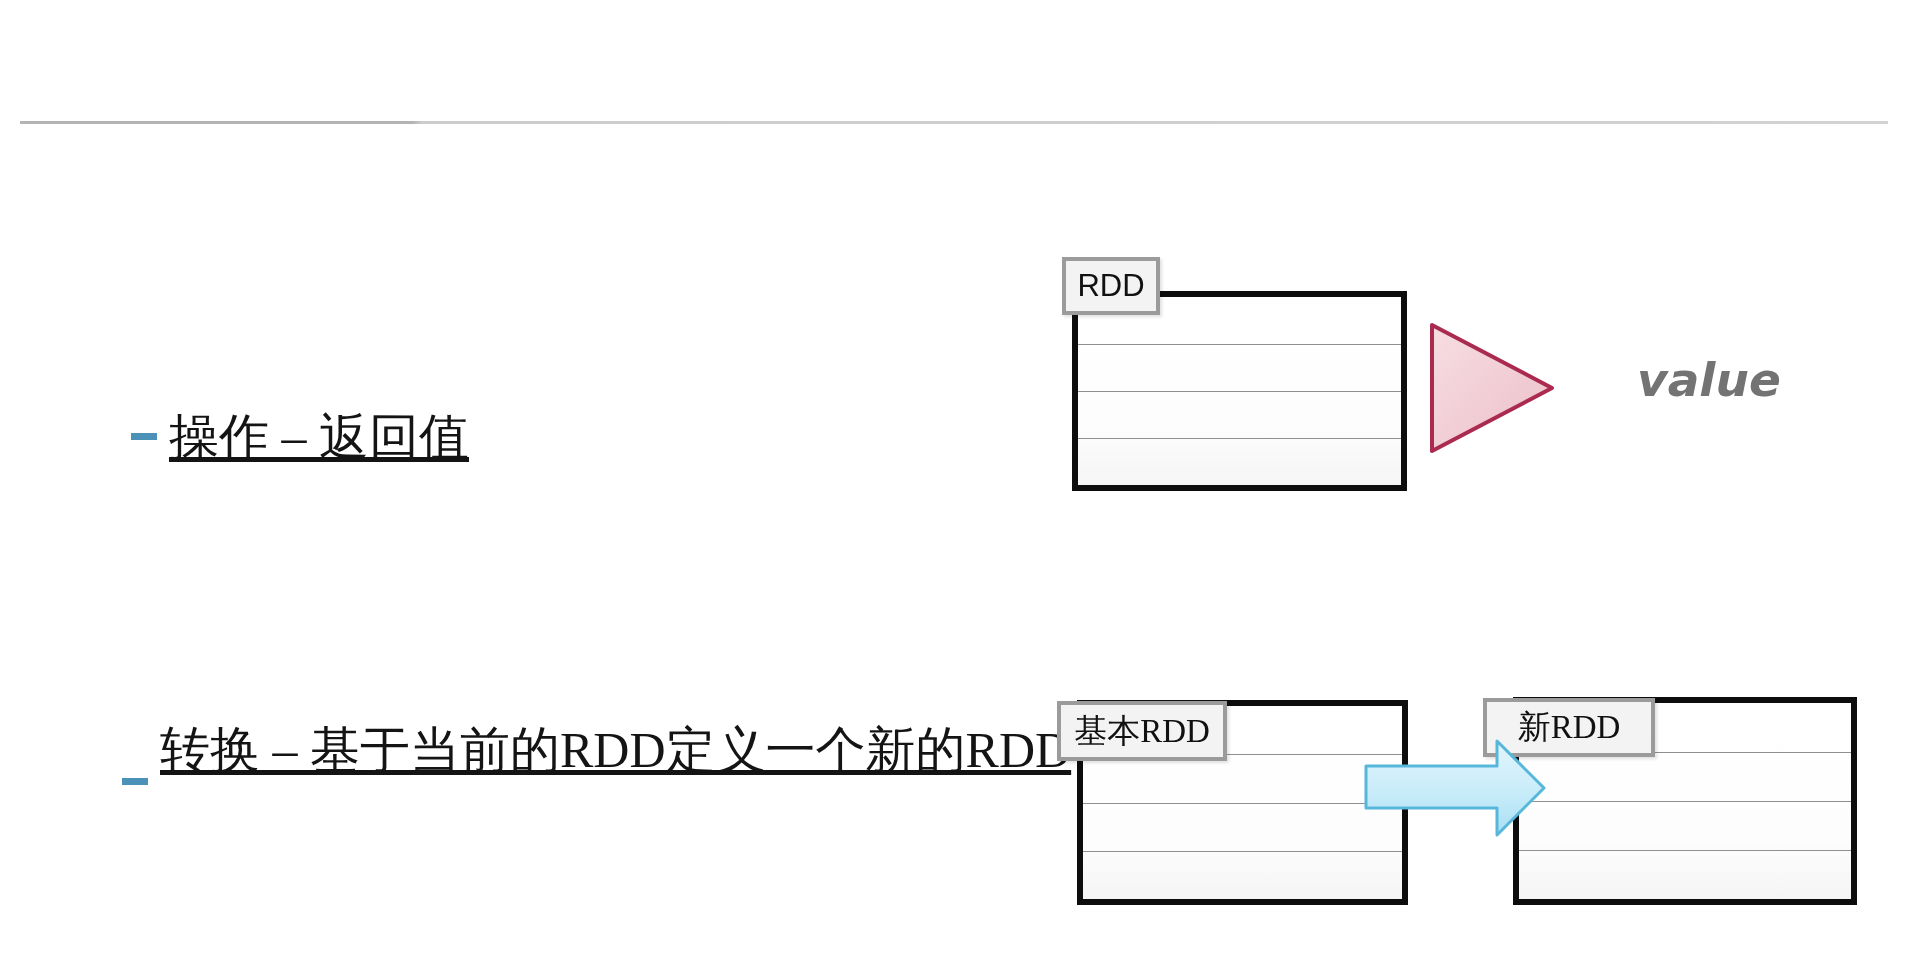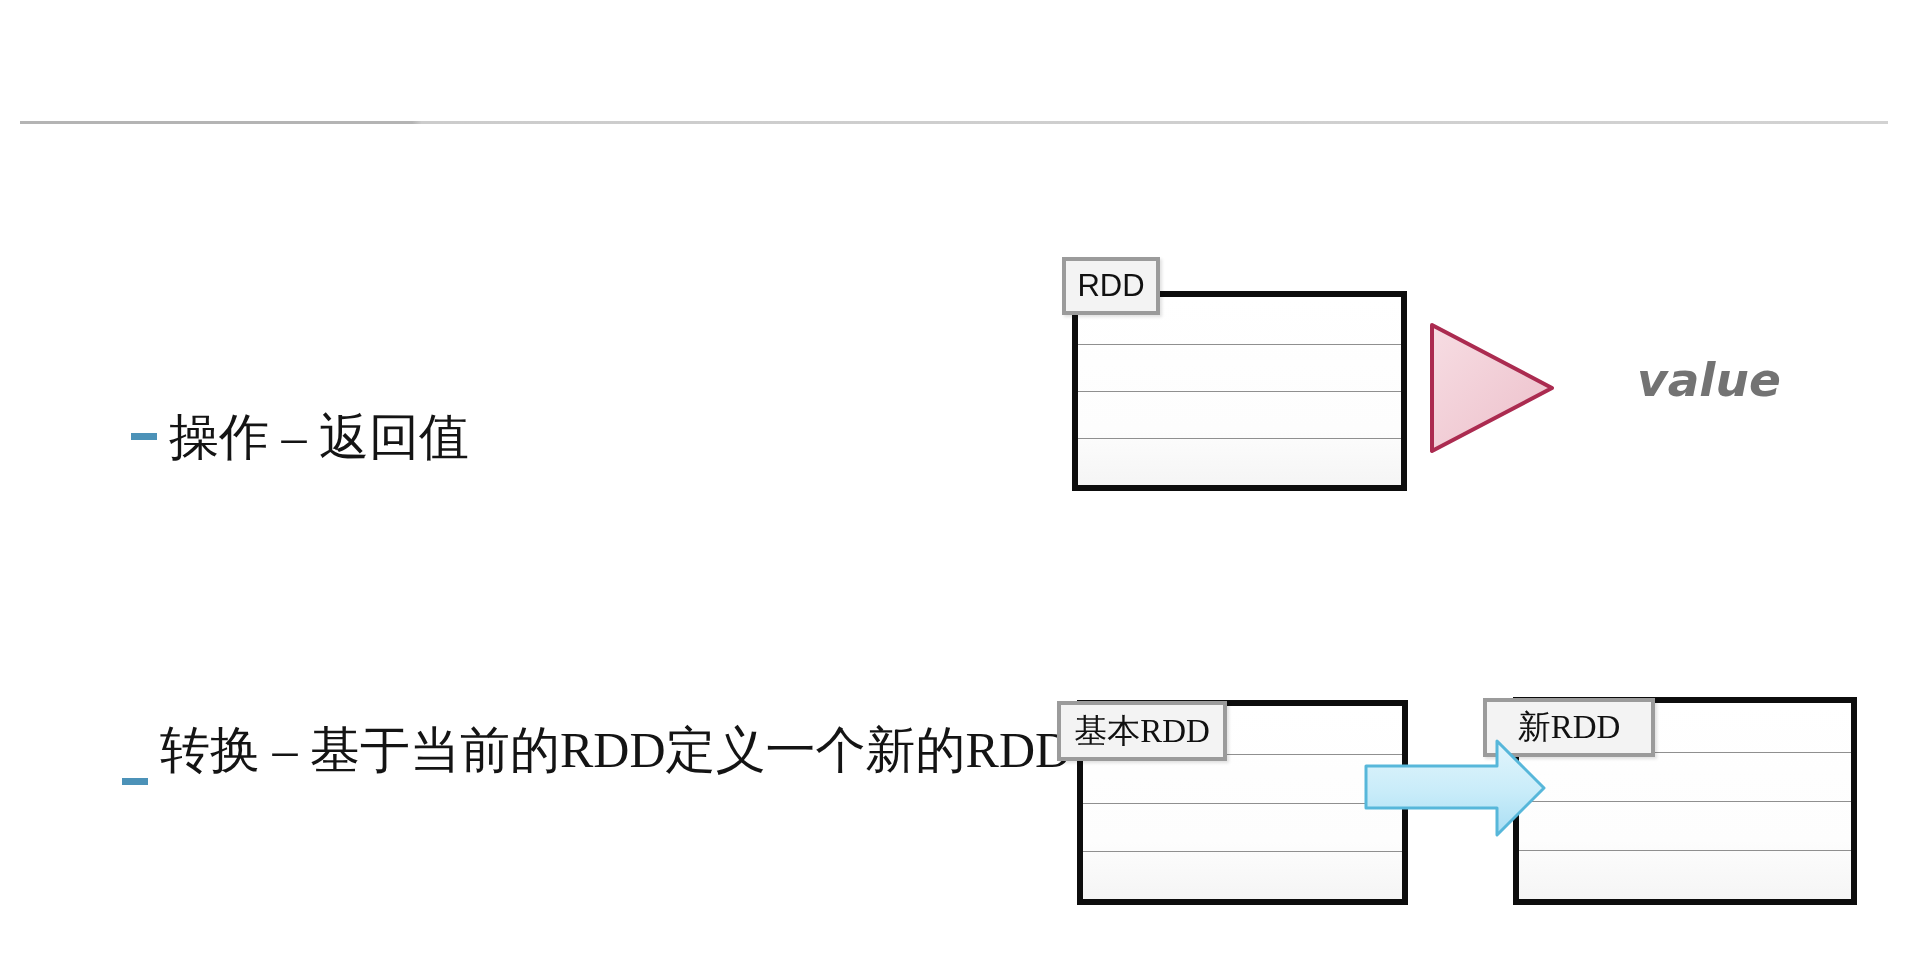--- a/index.html
+++ b/index.html
@@ -29,21 +29,21 @@
     background:var(--bullet-color,#5aa2c4);
   }
   .bullet-text{font-size:47px;line-height:66px;color:#141414;white-space:nowrap;}
   .sub-bullet{position:absolute;display:flex;align-items:flex-start;z-index:2;}
   .sub1{left:131px;top:402px;}
   .sub2{left:122px;top:715px;align-items:flex-end;}
   .dash-marker{
     width:26px;height:7px;margin:31px 12px 0 0;flex:0 0 auto;
     background:var(--dash-color,#4c92b8);
   }
-  .sub-text{font-size:50px;line-height:70px;color:#141414;white-space:nowrap;}
+  .sub-text{font-size:50px;line-height:70px;color:#141414;white-space:nowrap;text-decoration:underline;}
   
   .rddbox{
     position:absolute;z-index:1;
     border:6px solid #0d0d0d;
     background:linear-gradient(#ffffff 0%,#fdfdfd 70%,#f5f5f5 100%);
   }
   .rddbox .hline{position:absolute;left:0;width:100%;height:1px;background:#8f8f8f;}
   .hline.l1{top:25%;}
   .hline.l2{top:50%;}
   .hline.l3{top:75%;}

